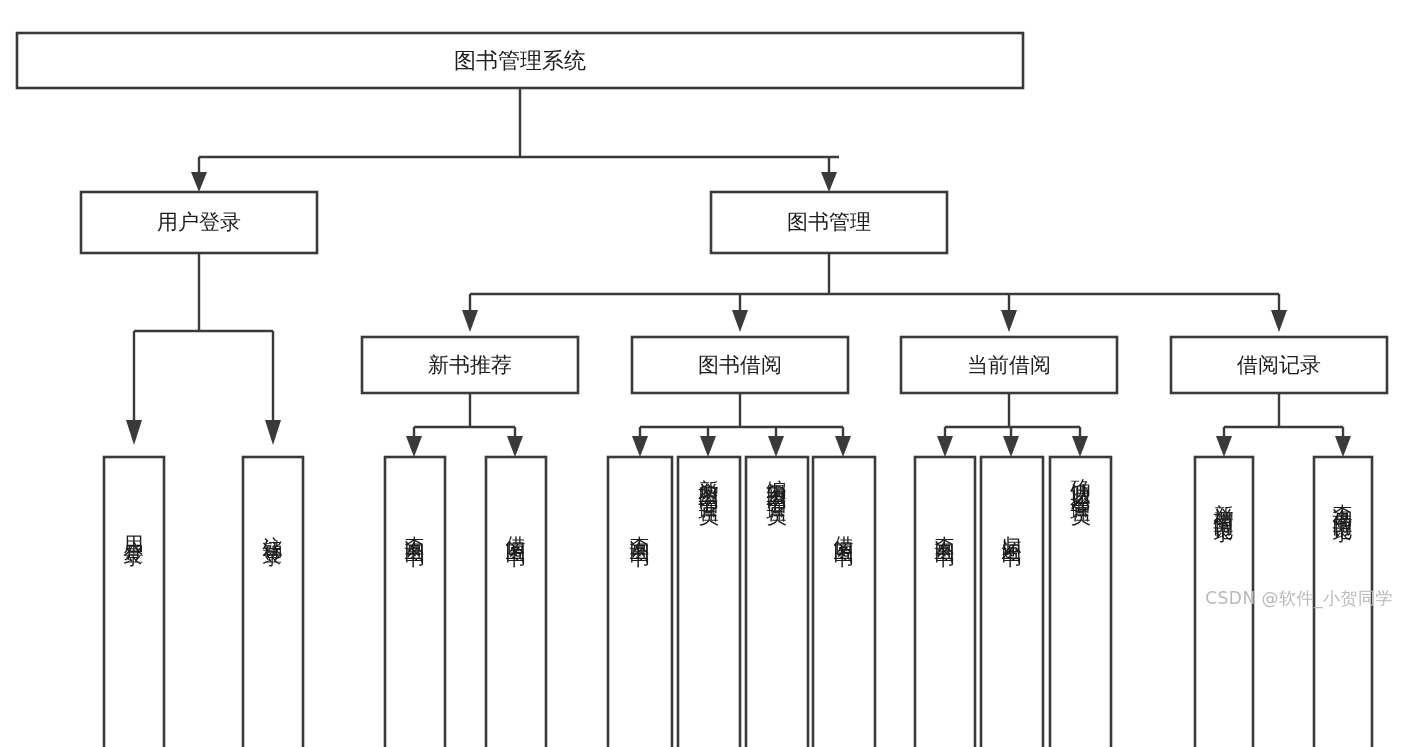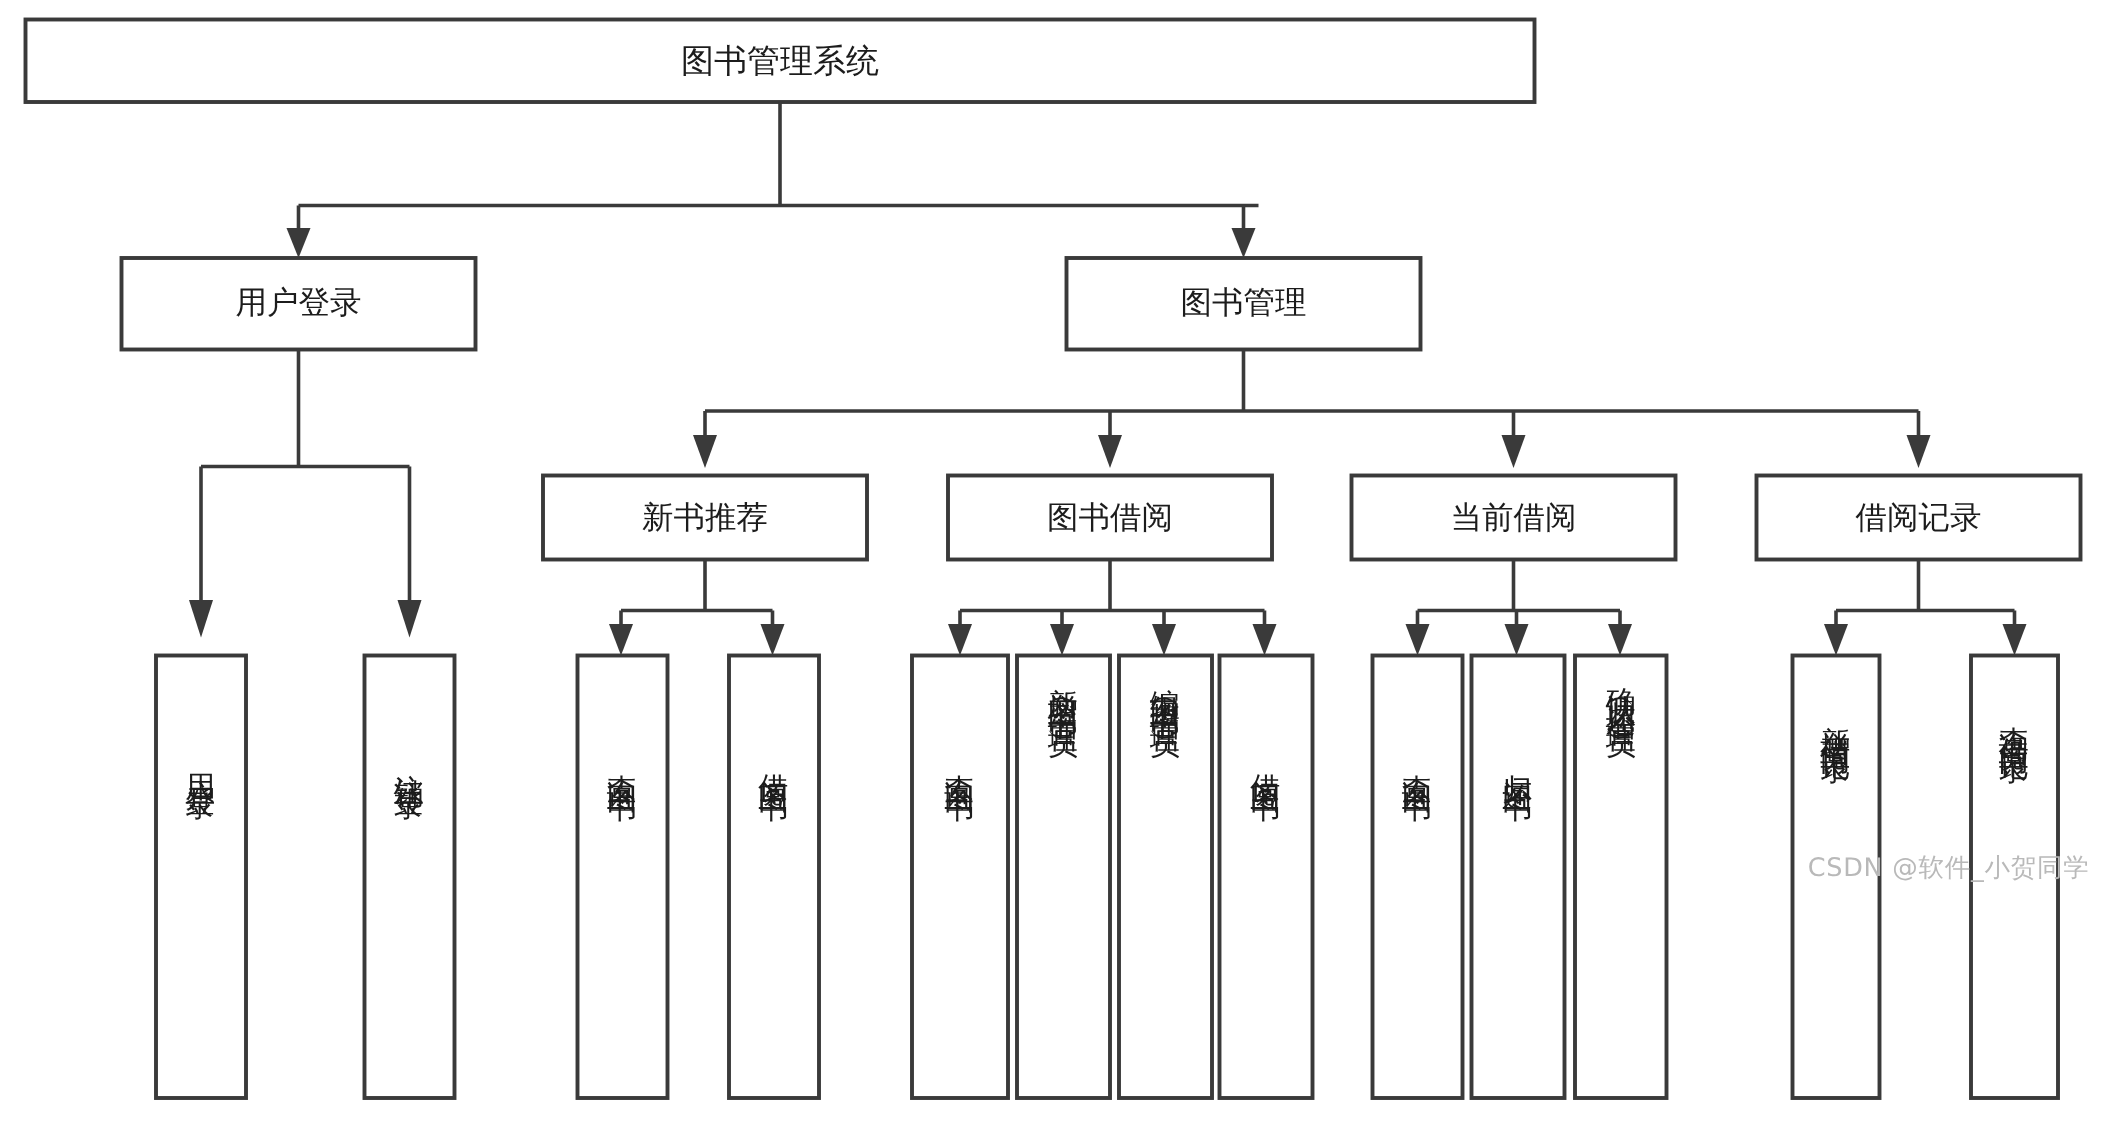--- a/index.html
+++ b/index.html
@@ -11,20 +11,21 @@
     width: 1405px;
     height: 747px;
     font-family: "DejaVu Sans", "Liberation Sans", sans-serif;
     overflow: hidden;
   }
   #diagram-root {
     position: relative;
     width: 1405px;
     height: 596px;
     background: #ffffff;
+    margin-top: 20px;
   }
   svg.flow {
     position: absolute;
     left: 0;
     top: 0;
     width: 1405px;
     height: 747px;
     display: block;
   }
   .node-box {

